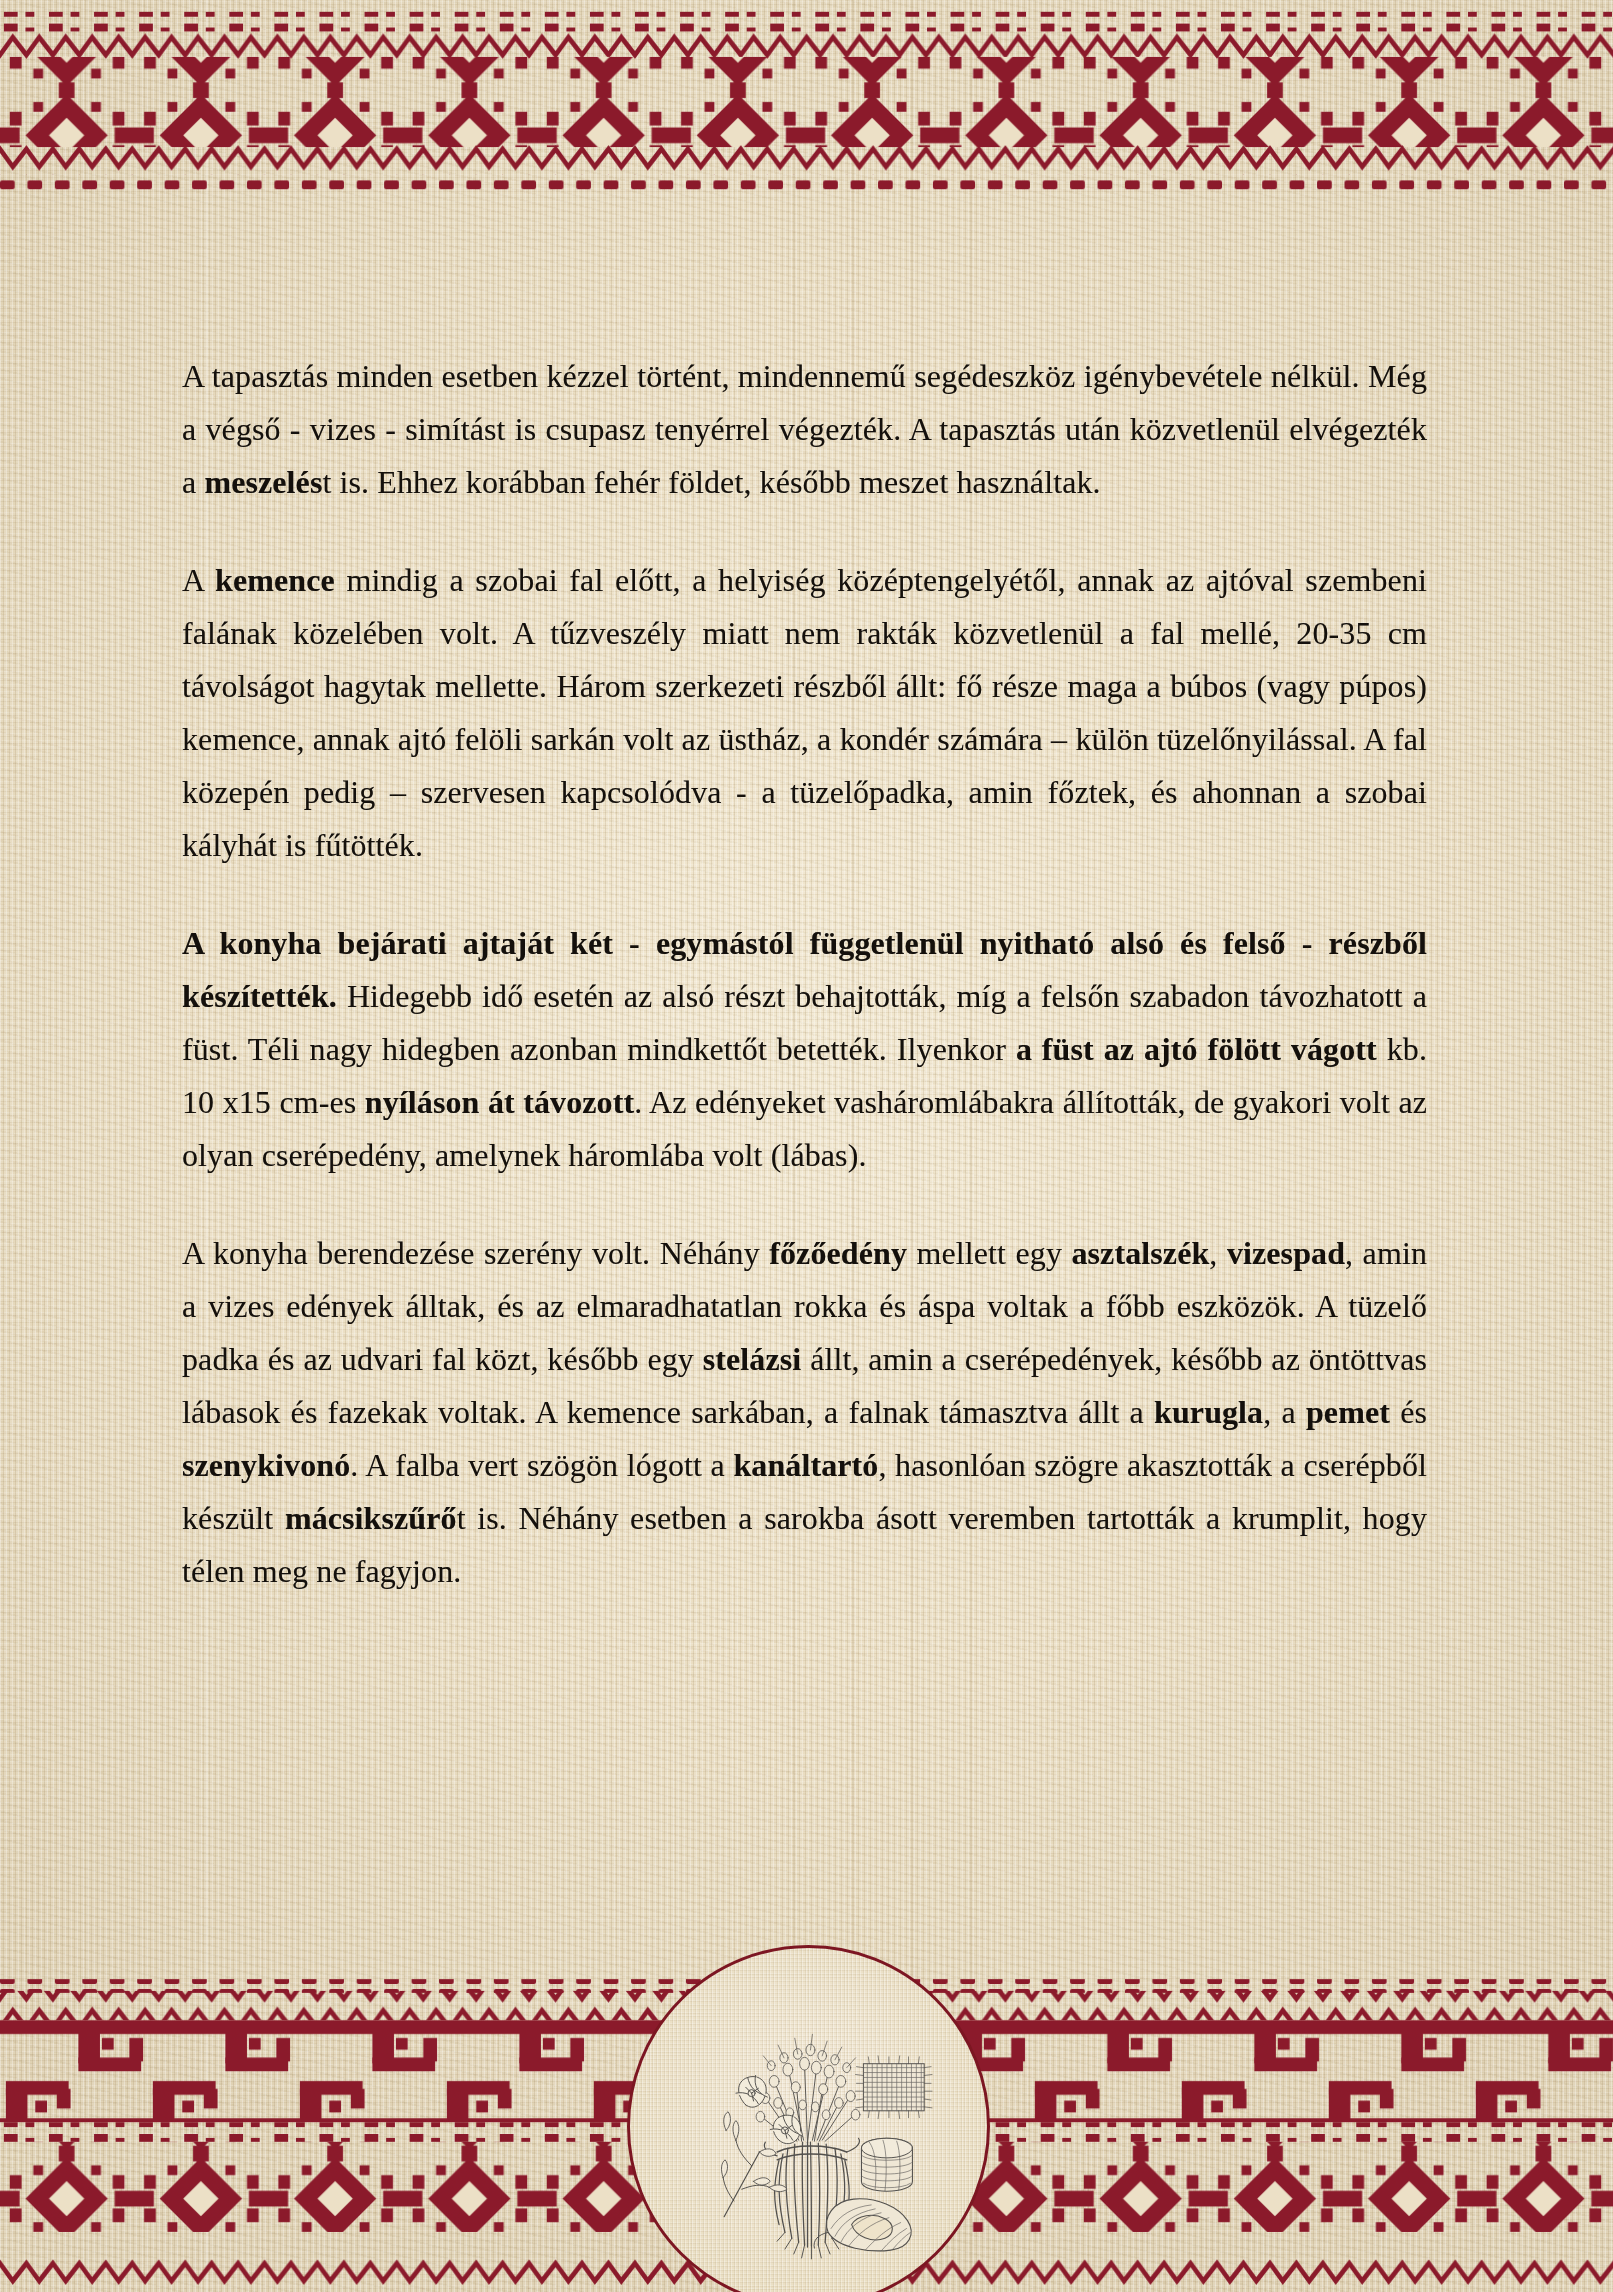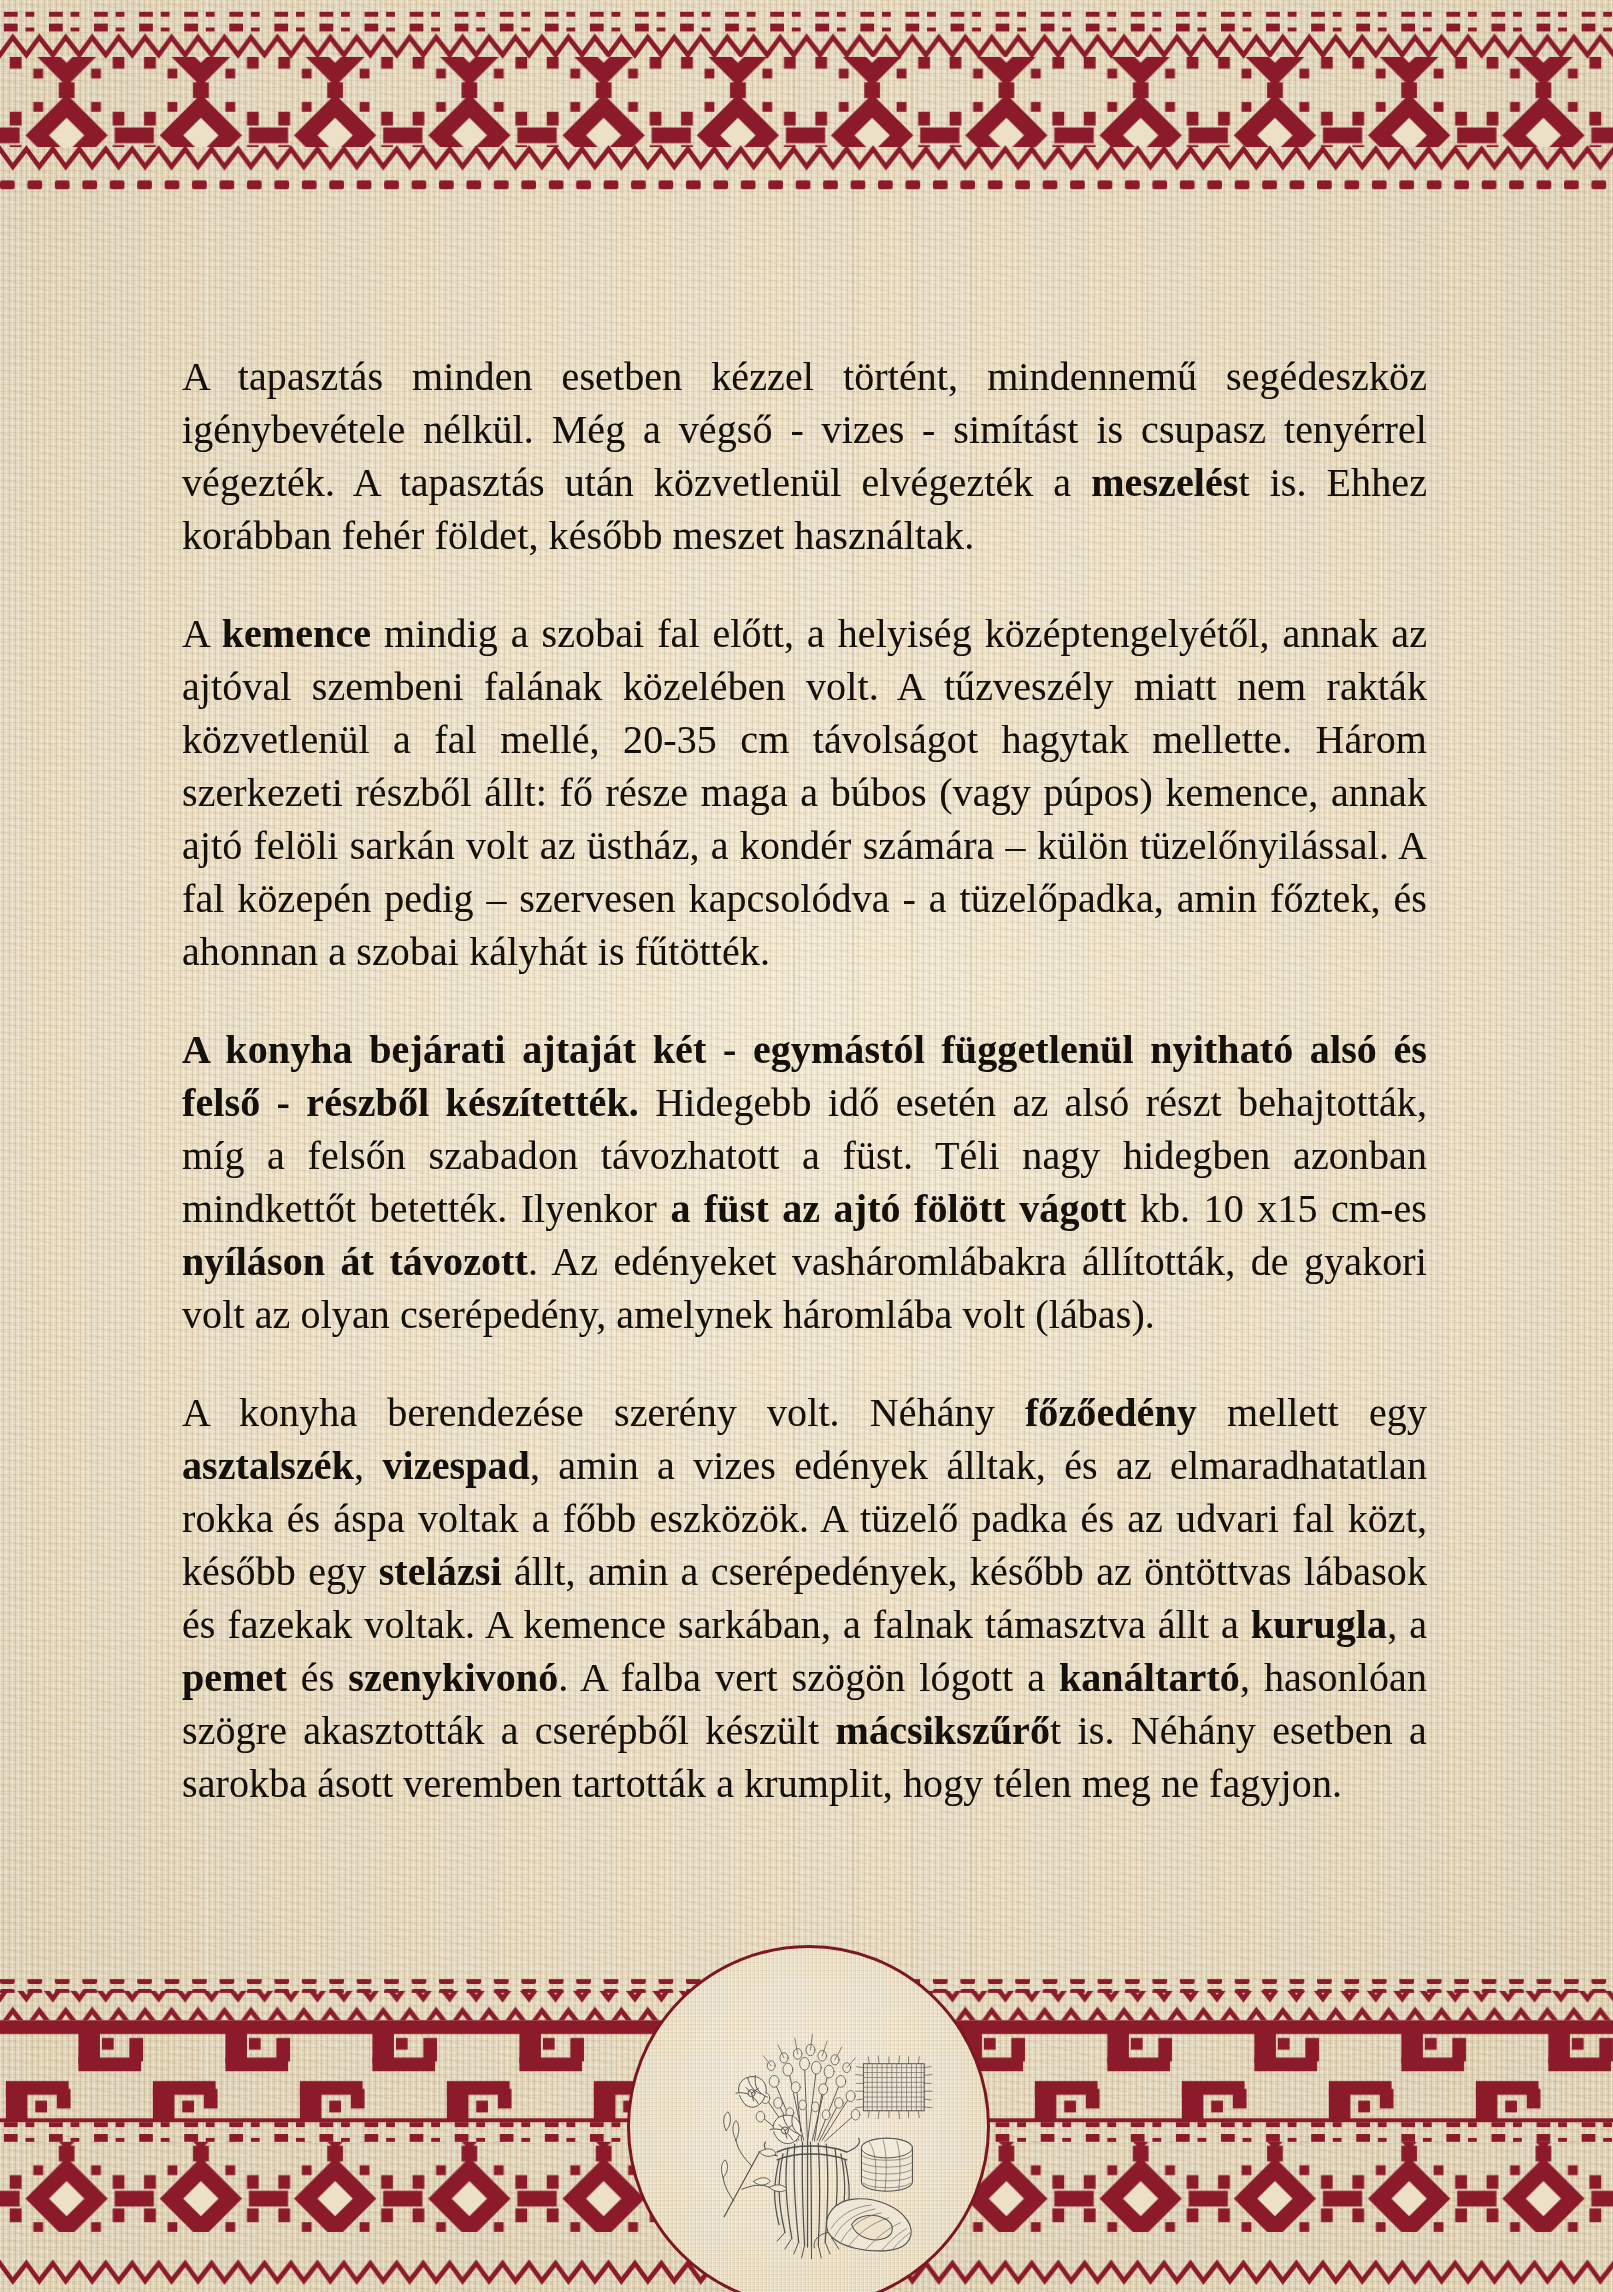--- a/index.html
+++ b/index.html
@@ -60,21 +60,21 @@
   
   .text-column {
     position: absolute;
     left: 182px;
     top: 350px;
     width: 1245px;
   }
 
   p.para {
     margin: 0 0 45px 0;
-    font-size: 40px;
+    font-size: 32px;
     line-height: 53px;
     color: #14100c;
     text-align: justify;
     text-justify: inter-word;
     letter-spacing: 0.1px;
     text-shadow: 0 0 0.6px rgba(20,16,12,0.30);
   }
   p.para:last-child { margin-bottom: 0; }
 
   p.para b { font-weight: bold; }

